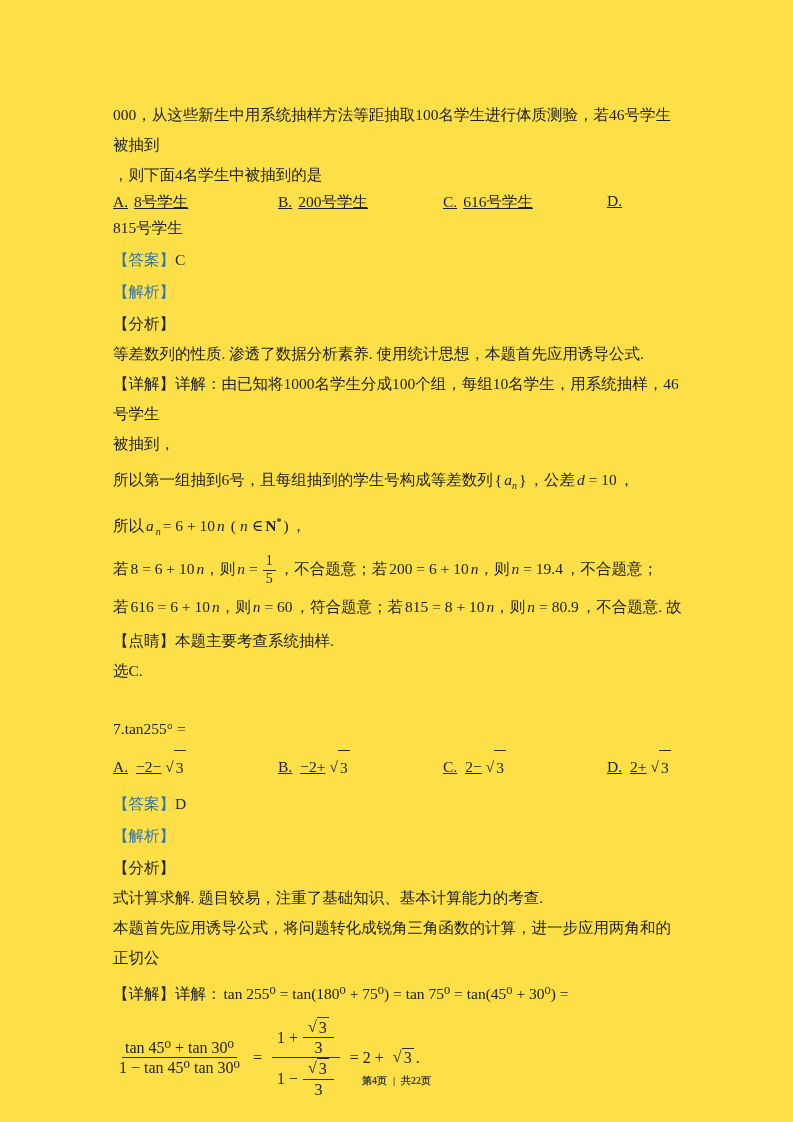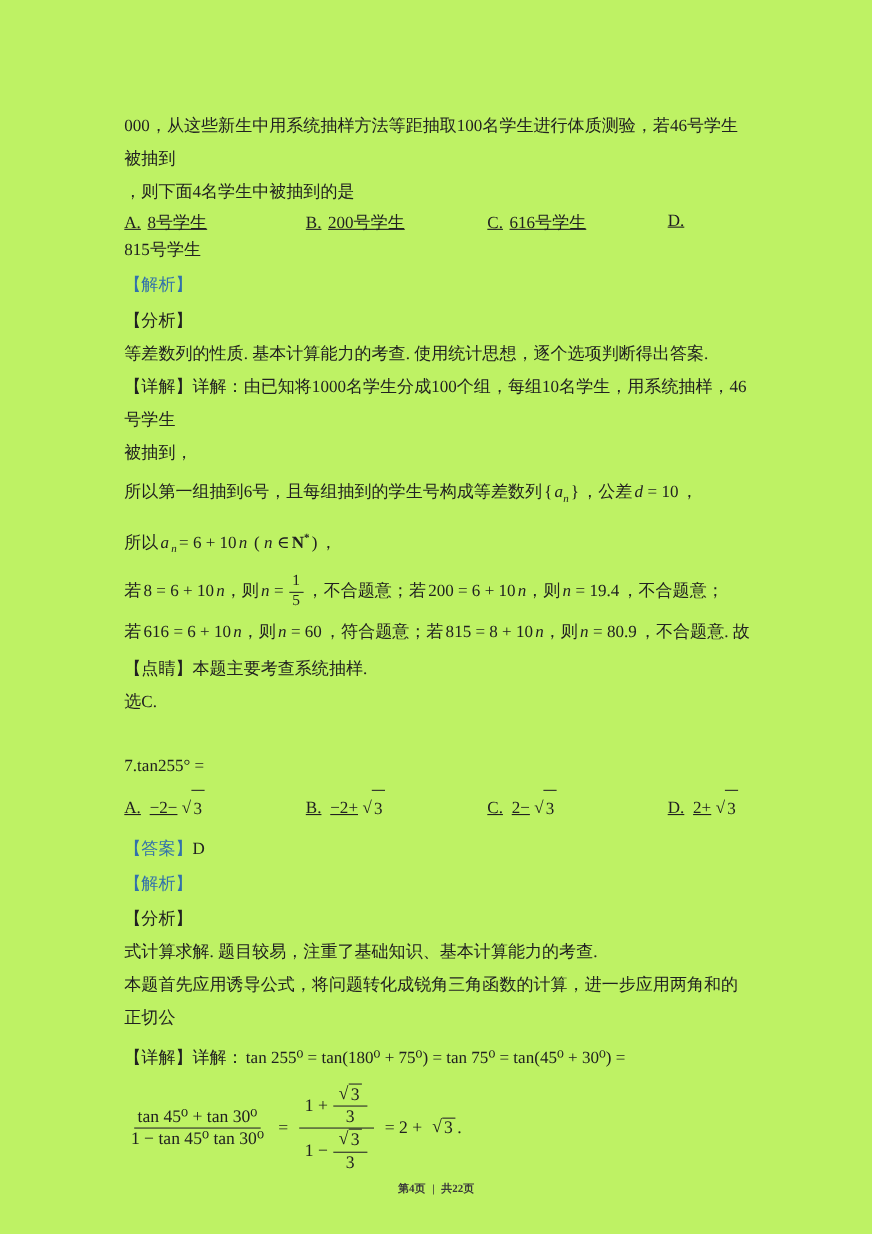--- a/index.html
+++ b/index.html
@@ -1,17 +1,17 @@
 <!DOCTYPE html>
 <html><head>
 <meta charset="utf-8">
 <style>
   * { margin:0; padding:0; box-sizing:border-box; }
   html,body { background:#ffffff; }
-  .page { position:relative; width:793px; height:1122px; background:#bef264; overflow:hidden;
+  .page { position:relative; width:793px; height:1122px; background:#fde047; overflow:hidden;
           font-family:"Liberation Serif","DejaVu Serif",serif; color:#212121; font-size:15.5px; }
   .content { position:absolute; left:113px; top:0; width:572px; }
   p.ln { line-height:30px; }
   .tagB { color:#3272ab; }
   .tagK { font-weight:normal; }
   .m { margin:0 2px; }
   .it { font-style:italic; }
   .bf { font-weight:bold; }
   .sup { font-size:10px; vertical-align:super; }
   .subn { font-size:10px; vertical-align:sub; font-style:italic; }
@@ -43,23 +43,24 @@
     <p class="ln"><span>，则下面4名学生中被抽到的是</span></p>
 
     <div class="optrow ln" style="margin-top:2px">
       <span class="c1"><span class="opt-label">A.</span><span>8号学生</span></span>
       <span class="c2"><span class="opt-label">B.</span><span>200号学生</span></span>
       <span class="c3"><span class="opt-label">C.</span><span>616号学生</span></span>
       <span class="c4"><span class="opt-label">D.</span></span>
     </div>
     <p class="ln"><span>815号学生</span></p>
 
+    <p class="ln" style="margin-top:2px"><span class="tagB">【答案】</span><span>C</span></p>
     <p class="ln" style="margin-top:2px"><span class="tagB">【解析】</span></p>
     <p class="ln" style="margin-top:2px"><span class="tagK">【分析】</span></p>
-    <p class="ln"><span>等差数列的性质. 基本计算能力的考查. 使用统计思想，逐个选项判断得出答案.</span></p>
+    <p class="ln"><span>等差数列的性质. 渗透了数据分析素养. 使用统计思想，本题首先应用诱导公式.</span></p>
 
     <p class="ln"><span class="tagK">【详解】</span><span>详解：由已知将1000名学生分成100个组，每组10名学生，用系统抽样，46号学生</span></p>
     <p class="ln"><span>被抽到，</span></p>
 
     <p class="ln" style="margin-top:6px">
       <span>所以第一组抽到6号，且每组抽到的学生号构成等差数列</span><span class="m">{</span><span class="it">a</span><span class="subn">n</span><span class="m">}</span><span>，公差</span><span class="it m">d</span><span class="m">= 10</span><span>，</span>
     </p>
 
     <p class="ln" style="margin-top:6px">
       <span>所以</span><span class="it m">a</span><span class="subn">n</span><span class="m">= 6 + 10</span><span class="it">n</span><span class="m" style="margin-left:6px">(</span><span class="it m">n</span><span class="m">∈</span><span class="bf">N</span><span class="sup bf">*</span><span class="m">)</span><span>，</span>

